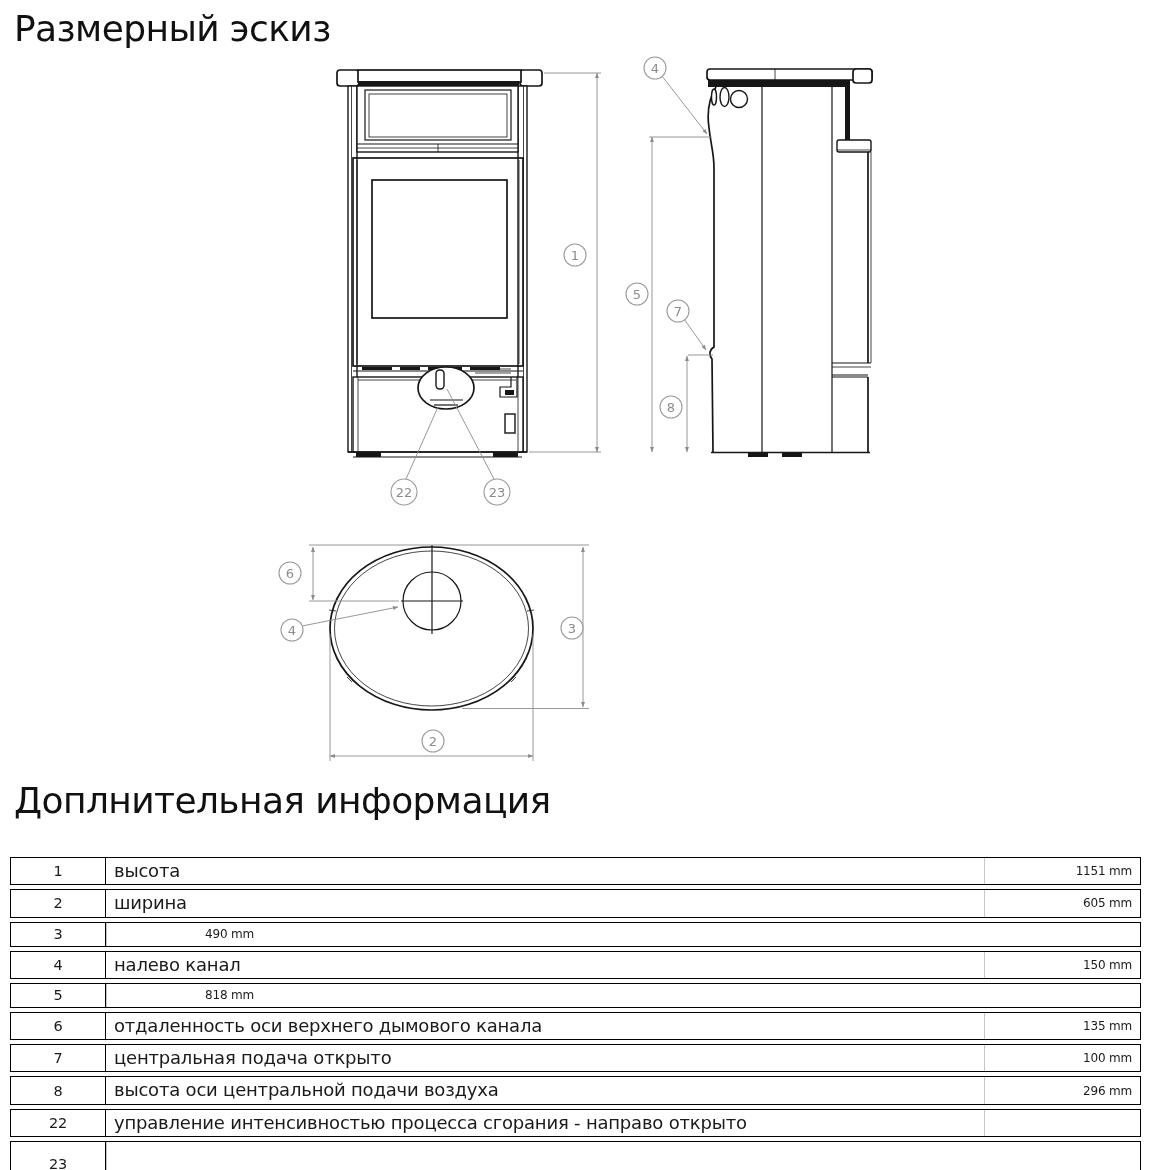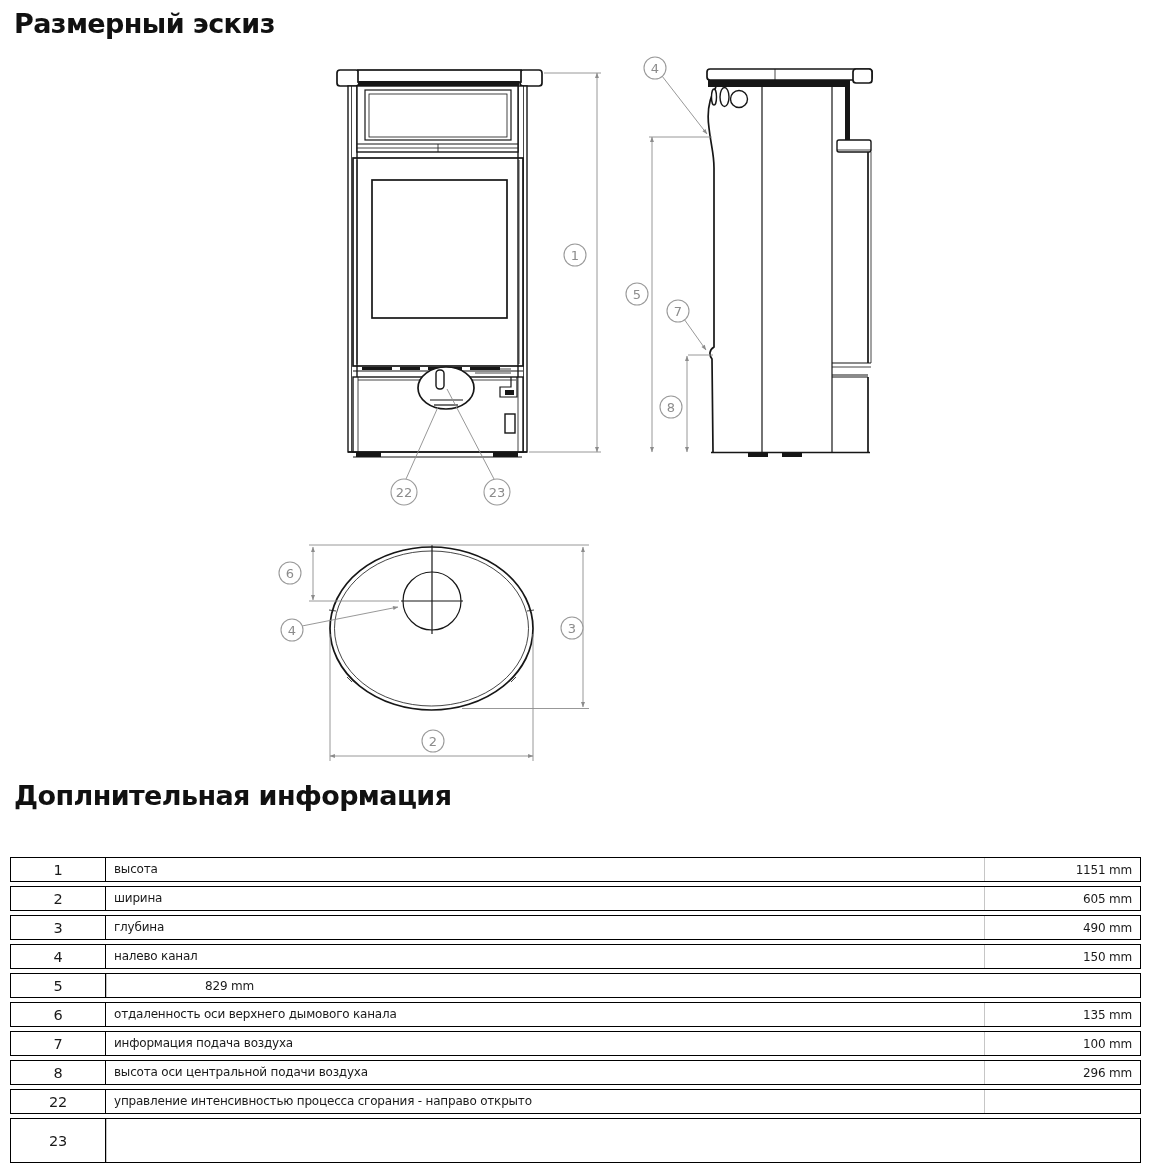--- a/index.html
+++ b/index.html
@@ -1,20 +1,20 @@
 <!DOCTYPE html>
 <html><head>
 <meta charset="utf-8">
 <style>
   html,body{margin:0;padding:0;}
   body{
     width:1152px;height:1170px;position:relative;background:#fff;
     font-family:"DejaVu Sans","Liberation Sans",sans-serif;color:#1a1a1a;overflow:hidden;
   }
-  .hdr{position:absolute;left:14px;margin:0;font-weight:700;font-size:27px;letter-spacing:-0.6px;color:#111;}
+  .hdr{position:absolute;left:14px;margin:0;font-weight:400;font-size:36px;letter-spacing:-0.6px;color:#111;}
   #hdr-sketch{top:8px;}
   #hdr-info{top:780px;}
   #sketch-svg{position:absolute;left:0;top:0;}
 
   
   .ln{fill:none;stroke:#161616;stroke-width:1.2px;}
   .ln08{fill:none;stroke:#161616;stroke-width:0.8px;}
   .ln17{fill:none;stroke:#161616;stroke-width:1.7px;}
   .lnw{fill:#fff;stroke:#161616;stroke-width:1.4px;}
   .lnw17{fill:#fff;stroke:#161616;stroke-width:1.7px;}
@@ -22,21 +22,21 @@
   .dim{fill:none;stroke:#8c8c8c;stroke-width:0.9px;}
   .callout{fill:#fff;stroke:#9a9a9a;stroke-width:1.1px;}
   .ctext{fill:#8c8c8c;font-size:13px;text-anchor:middle;font-family:"DejaVu Sans","Liberation Sans",sans-serif;}
 
   
   #info-table{position:absolute;left:10px;top:857px;width:1131px;}
   .t-row{display:flex;align-items:stretch;border:1px solid #000;margin-bottom:4px;min-height:23px;background:#fff;}
   .t-row.tall{min-height:43px;}
   .c-num{width:94px;border-right:1px solid #000;display:flex;align-items:center;justify-content:center;
          font-size:14.5px;letter-spacing:-0.2px;}
-  .c-label{flex:1;display:flex;align-items:center;padding:1px 8px;font-size:12px;letter-spacing:-0.2px;
+  .c-label{flex:1;display:flex;align-items:center;padding:1px 8px;font-size:18px;letter-spacing:-0.2px;
          white-space:pre-wrap;line-height:1.35;}
   .c-val{width:147px;border-left:1px solid #c6c6c6;display:flex;align-items:center;justify-content:flex-end;
          padding-right:8px;font-size:12px;letter-spacing:-0.2px;}
 </style>
 </head>
 <body>
 
 <h1 class="hdr" id="hdr-sketch">Размерный эскиз</h1>
 
 <svg id="sketch-svg" width="960" height="810" viewBox="0 0 960 810">
@@ -251,40 +251,39 @@
     <div class="c-label">высота</div>
     <div class="c-val">1151 mm</div>
   </div>
   <div class="t-row">
     <div class="c-num">2</div>
     <div class="c-label">ширина</div>
     <div class="c-val">605 mm</div>
   </div>
   <div class="t-row">
     <div class="c-num">3</div>
-    <div class="c-label">глубина</div>
     <div class="c-val">490 mm</div>
   </div>
   <div class="t-row">
     <div class="c-num">4</div>
     <div class="c-label">налево канал</div>
     <div class="c-val">150 mm</div>
   </div>
   <div class="t-row">
     <div class="c-num">5</div>
-    <div class="c-val">829 mm</div>
+    <div class="c-val">818 mm</div>
   </div>
   <div class="t-row">
     <div class="c-num">6</div>
     <div class="c-label">отдаленность оси верхнего дымового канала</div>
     <div class="c-val">135 mm</div>
   </div>
   <div class="t-row">
     <div class="c-num">7</div>
-    <div class="c-label">информация подача воздуха</div>
+    <div class="c-label">центральная подача открыто</div>
     <div class="c-val">100 mm</div>
   </div>
   <div class="t-row">
     <div class="c-num">8</div>
     <div class="c-label">высота оси центральной подачи воздуха</div>
     <div class="c-val">296 mm</div>
   </div>
   <div class="t-row">
     <div class="c-num">22</div>
     <div class="c-label">управление интенсивностью процесса сгорания - направо открыто</div>

